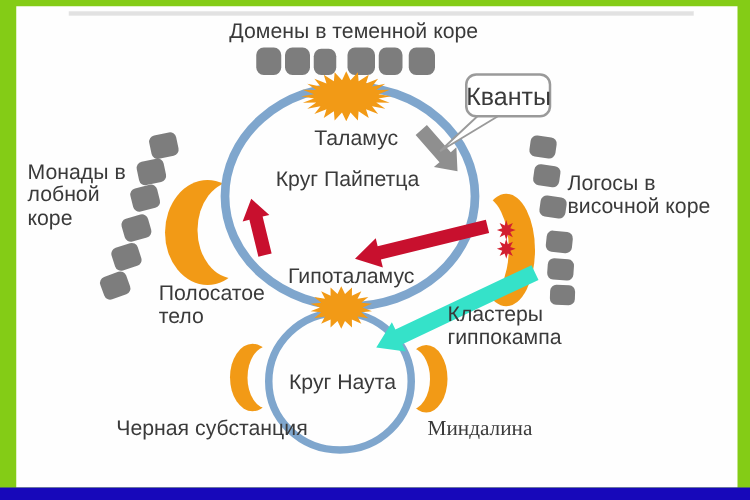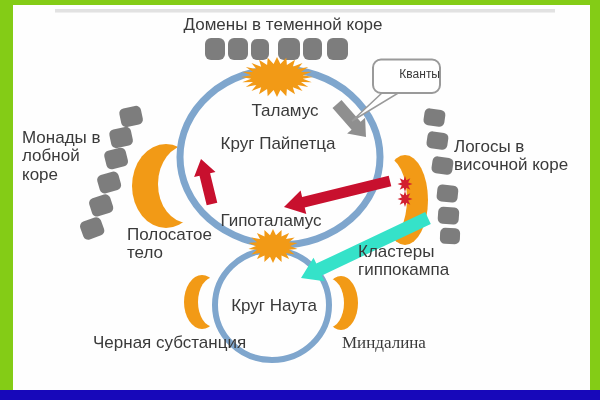--- a/index.html
+++ b/index.html
@@ -9,21 +9,21 @@
     font-family:"Liberation Sans", sans-serif;
   }
   .inner{position:absolute;left:13px;top:5px;width:577px;height:385px;background:#FEFEFE;}
   .frame-bottom{position:absolute;left:0;top:390px;width:600px;height:10px;background:#1708BA;}
   svg.layer{position:absolute;left:0;top:0;}
   .lbl{
     position:absolute;color:#3A3A3A;font-size:17px;line-height:1.08;
     white-space:pre-line;letter-spacing:0;
   }
   .center{text-align:center;}
-  .callout-text{font-size:12px;text-align:right;}
+  .callout-text{font-size:20px;}
   .sq{fill:#7D7D7D;}
   .orange{fill:#F29A16;}
   .cut{fill:#FEFEFE;}
   .circle{fill:none;stroke:#7FA6CD;}
   .redfill{fill:#C8102E;}
   .redmark{fill:#D21F2F;}
   .cyanfill{fill:#35E2C9;}
   .grayfill{fill:#8F8F8F;}
   .calloutshape{fill:#FFFFFF;stroke:#9A9A9A;}
   .edgeline{fill:#D8D8D8;opacity:.75;}
@@ -109,21 +109,21 @@
 лобной
 коре</div>
 
   <div class="lbl" style="left:454px;top:138px;">Логосы в
 височной коре</div>
 
   <div class="lbl center" style="left:235px;top:102px;width:100px;">Таламус</div>
 
   <div class="lbl center" style="left:203px;top:135px;width:150px;">Круг Пайпетца</div>
 
-  <div class="lbl center" style="left:196px;top:212px;width:150px;">Гипоталамус</div>
+  <div class="lbl center" style="left:206px;top:212px;width:150px;">Гипоталамус</div>
 
   <div class="lbl" style="left:127px;top:226px;">Полосатое
 тело</div>
 
   <div class="lbl center" style="left:199px;top:297px;width:150px;">Круг Наута</div>
 
   <div class="lbl" style="left:358px;top:243px;">Кластеры
 гиппокампа</div>
 
   <div class="lbl" style="left:82px;top:334px;margin-left:11px;">Черная субстанция</div>

